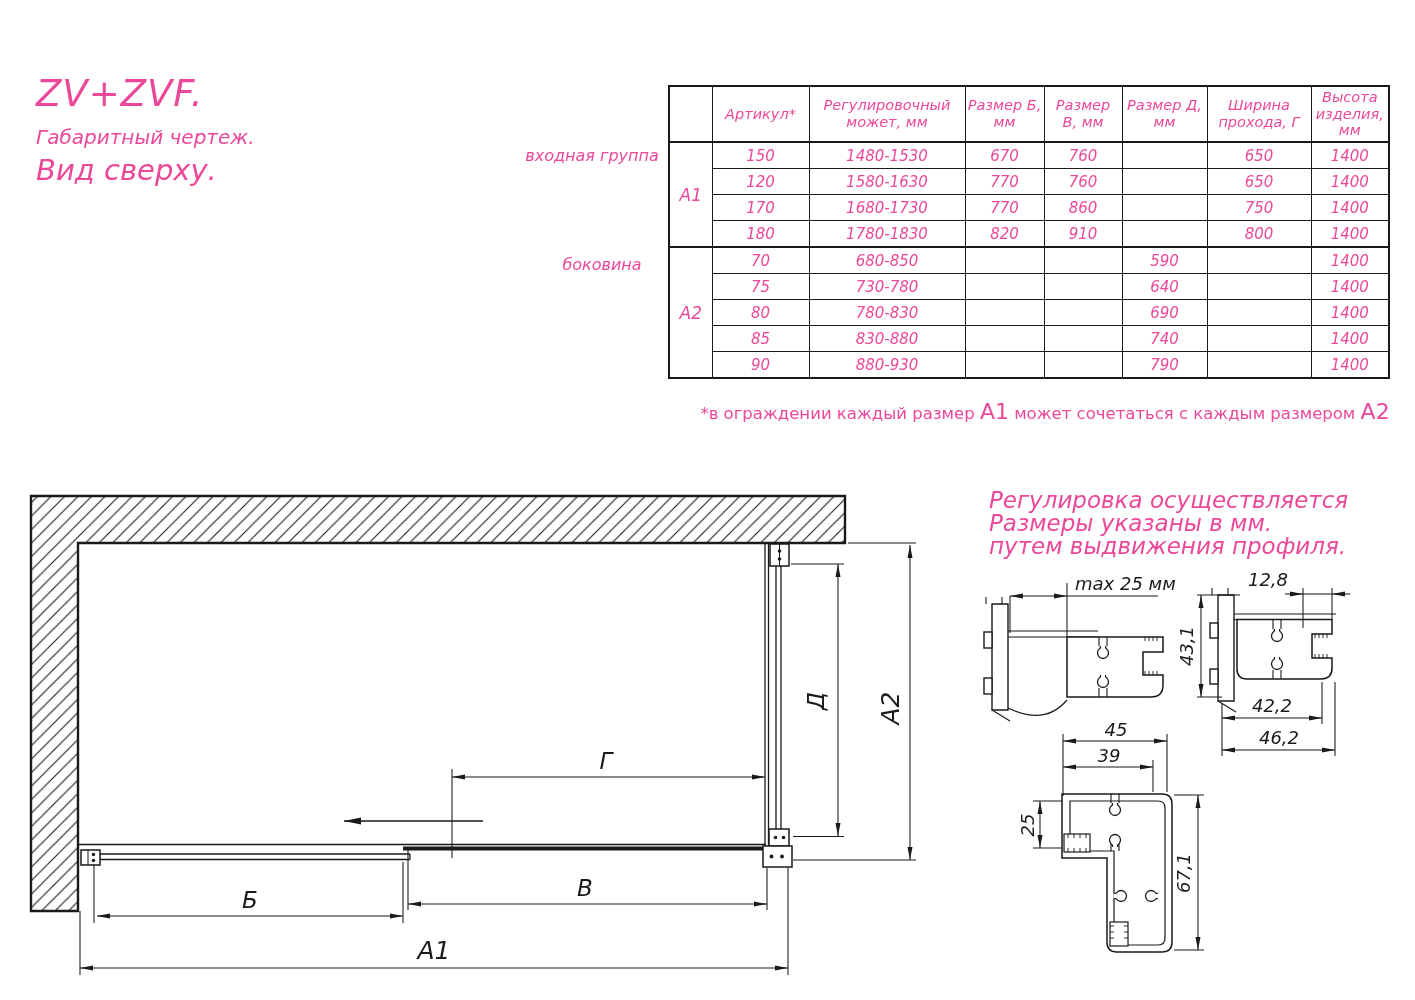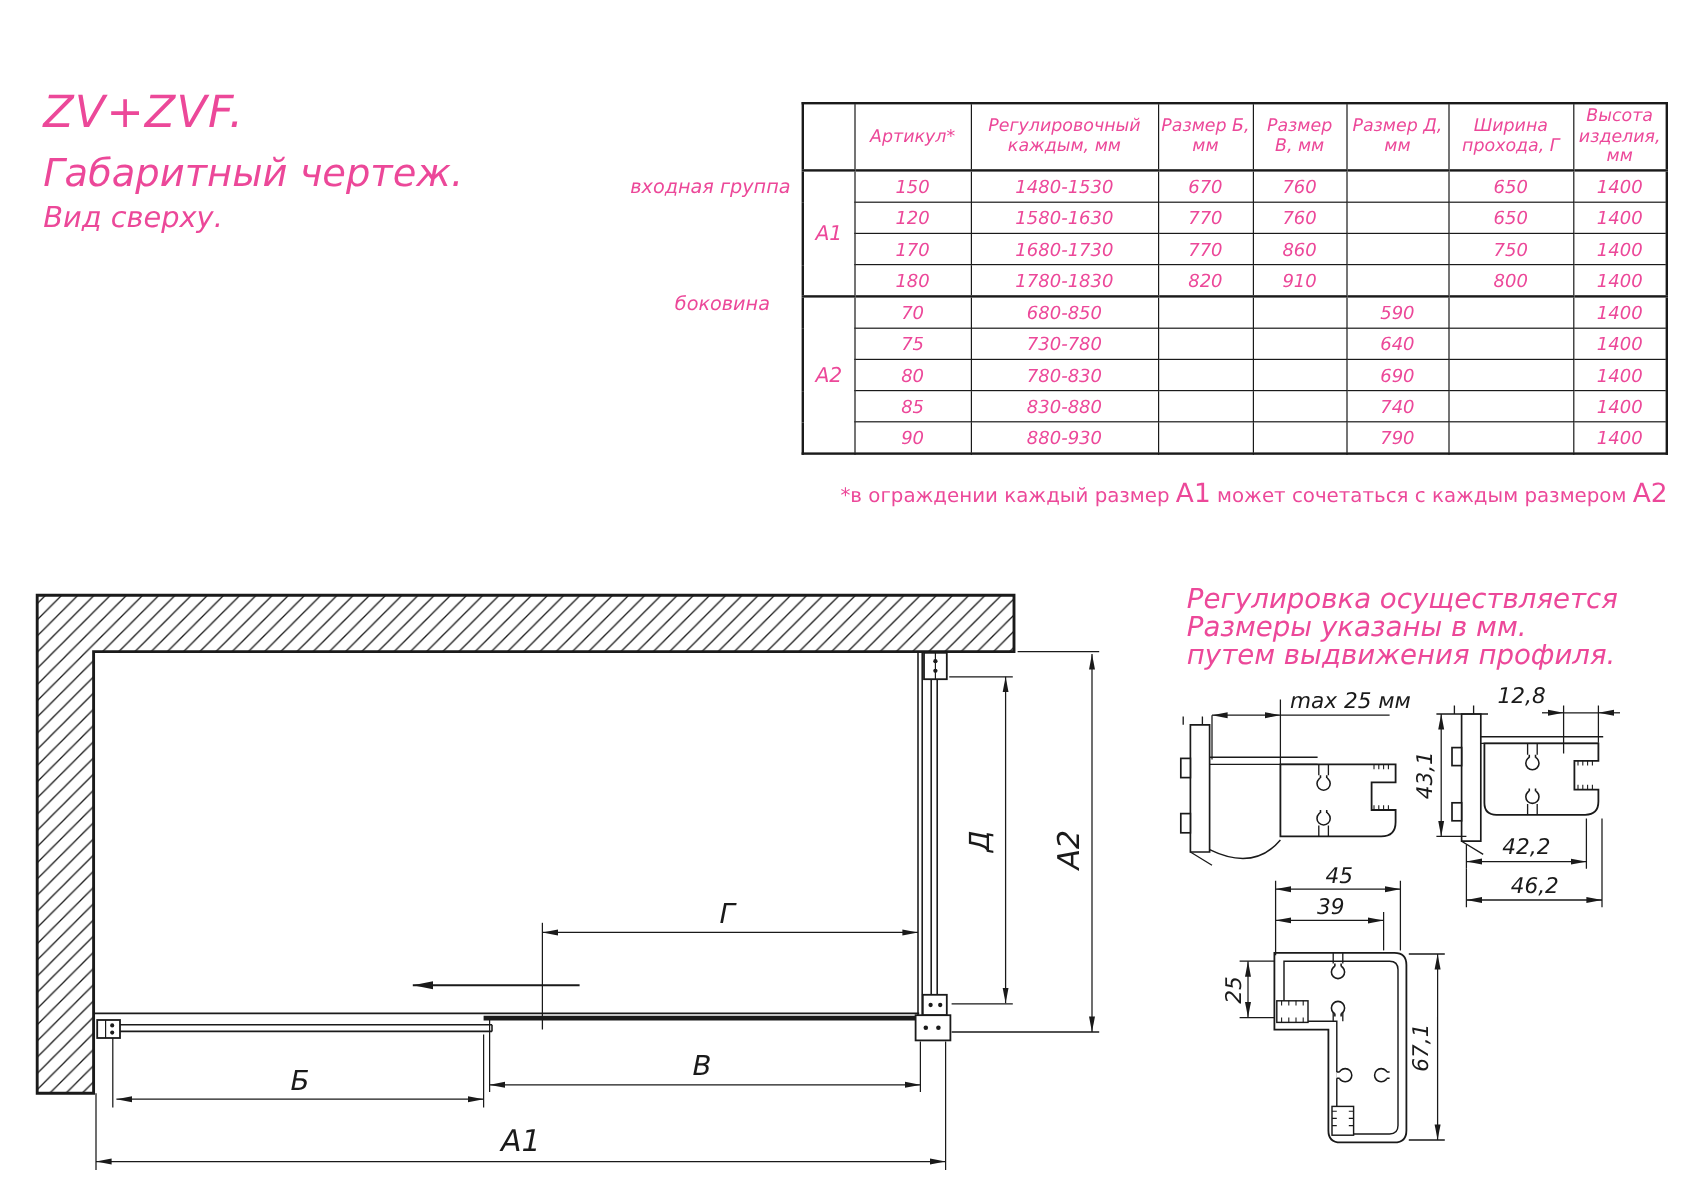--- a/index.html
+++ b/index.html
@@ -2,35 +2,35 @@
 <html><head>
 <meta charset="utf-8">
 <style>
   html,body{margin:0;padding:0;background:#ffffff;}
   #page{position:relative;width:1415px;height:1000px;background:#fff;overflow:hidden;
         font-family:"DejaVu Sans",sans-serif;color:#ec4899;margin-top:48px;}
   .tech{font-style:italic;}
   
   #title{position:absolute;left:36px;top:24px;}
   #title .t1{font-size:37px;font-style:italic;letter-spacing:1px;}
-  #title .t2{font-size:32px;font-style:italic;margin-top:10px;}
-  #title .t3{font-size:24px;font-style:italic;margin-top:4px;}
+  #title .t2{font-size:20px;font-style:italic;margin-top:10px;}
+  #title .t3{font-size:29px;font-style:italic;margin-top:4px;}
   
   #sizetable{position:absolute;left:668px;top:37px;border-collapse:collapse;table-layout:fixed;
              width:722px;border:2.4px solid #1a1a1a;}
   #sizetable th,#sizetable td{border:1.2px solid #1a1a1a;text-align:center;vertical-align:middle;
              font-style:italic;padding:0 2px;overflow:hidden;}
   #sizetable thead th{height:54px;font-weight:normal;font-size:14.5px;line-height:1.15;
              border-bottom:2.4px solid #1a1a1a;}
   #sizetable tbody td{height:25px;font-size:15px;}
   #sizetable td.glab{font-size:17px;}
   #sizetable tr.gsep td{border-top:2.6px solid #1a1a1a;}
   .rowlabel{position:absolute;font-style:italic;font-size:16px;text-align:center;}
   #rowlabel-a1{left:520px;width:144px;top:98px;}
-  #rowlabel-a2{left:540px;width:124px;top:195px;font-style:italic;}
+  #rowlabel-a2{left:540px;width:124px;top:207px;font-style:italic;}
   #footnote{position:absolute;left:690px;width:710px;top:351px;text-align:center;
             font-size:16.5px;white-space:nowrap;}
   #footnote .big{font-size:22px;}
   
   #adjust-note{position:absolute;left:989px;top:441px;font-style:italic;font-size:23px;line-height:23px;}
   
   #cad{position:absolute;left:0;top:0;}
   svg text{font-family:"DejaVu Sans",sans-serif;font-style:italic;fill:#1a1a1a;}
 </style>
 </head>
@@ -52,21 +52,21 @@
         <col style="width:79px">
       <col style="width:78px">
         <col style="width:85px">
         <col style="width:104px">
         <col style="width:78px">
     </colgroup>
     <thead>
       <tr>
         <th></th>
         <th>Артикул*</th>
-        <th>Регулировочный каждым, мм</th>
+        <th>Регулировочный может, мм</th>
         <th>Размер Б, мм</th>
         <th>Размер В, мм</th>
         <th>Размер Д, мм</th>
         <th>Ширина прохода, Г</th>
         <th>Высота изделия, мм</th>
       </tr>
     </thead>
     <tbody>
       <tr>
         <td class="glab" rowspan="4">А1</td>

